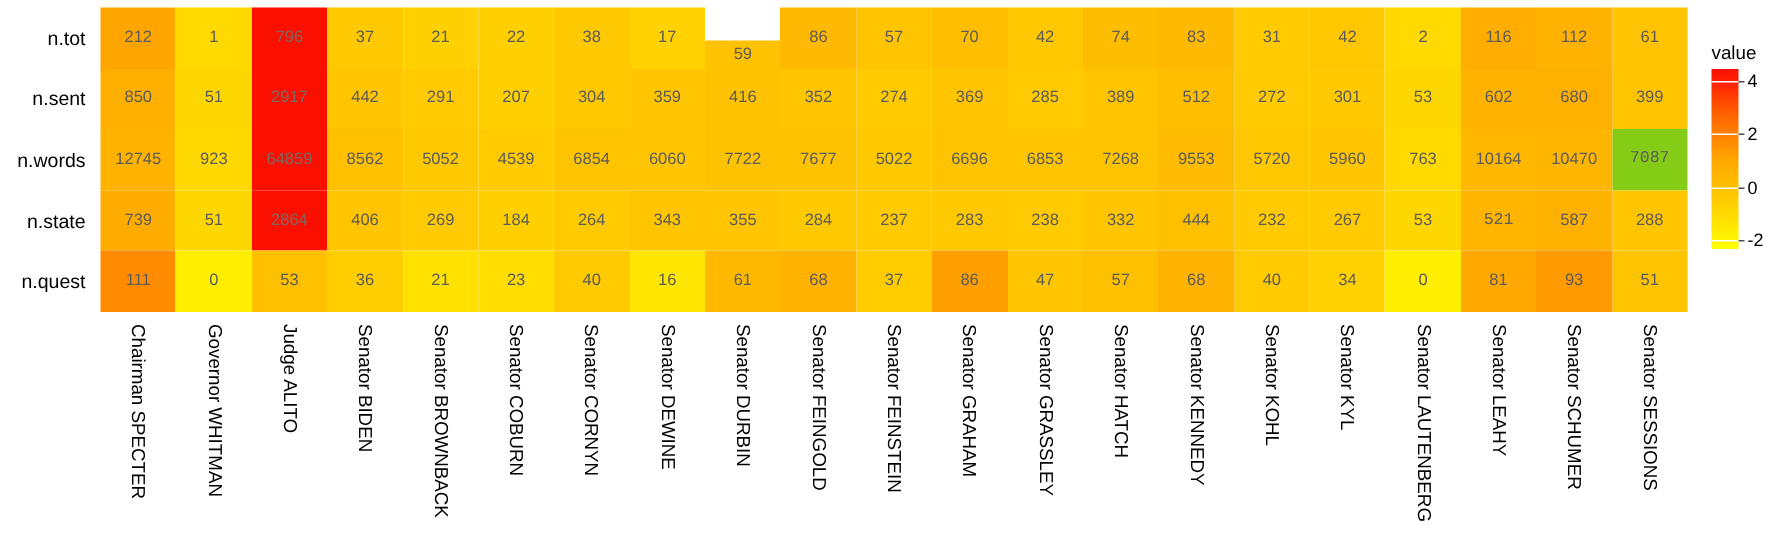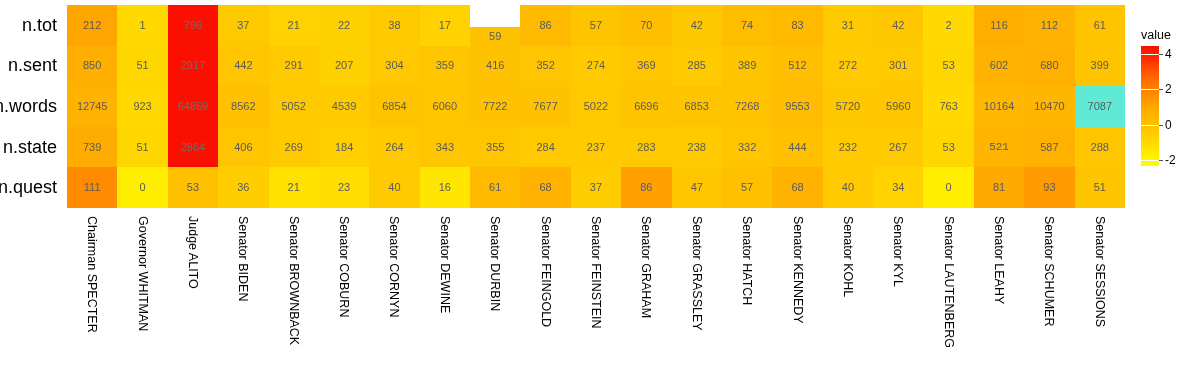--- a/index.html
+++ b/index.html
@@ -31,21 +31,21 @@
     height: 203px;
     display: flex;
     flex-direction: column;
   }
   .ylabel {
     flex: 1 1 0;
     display: flex;
     align-items: center;
     justify-content: flex-end;
     padding-right: 5px;
-    font-size: 18px;
+    font-size: 13px;
     color: #000000;
     white-space: nowrap;
     box-sizing: border-box;
   }
 
   
   .grid {
     position: absolute;
     left: 67px;
     top: 5px;
@@ -208,21 +208,21 @@
       <div class="cell" style="background: rgb(255, 201, 0);">5022</div>
       <div class="cell" style="background: rgb(255, 196, 0);">6696</div>
       <div class="cell" style="background: rgb(255, 196, 0);">6853</div>
       <div class="cell" style="background: rgb(255, 195, 0);">7268</div>
       <div class="cell" style="background: rgb(255, 188, 0);">9553</div>
       <div class="cell" style="background: rgb(255, 199, 0);">5720</div>
       <div class="cell" style="background: rgb(255, 198, 0);">5960</div>
       <div class="cell" style="background: rgb(255, 217, 0);">763</div>
       <div class="cell" style="background: rgb(255, 183, 0);">10164</div>
       <div class="cell" style="background: rgb(255, 182, 0);">10470</div>
-      <div class="cell" style="background: #5eead4;">7087</div>
+      <div class="cell" style="background: #84cc16; font-family: Liberation Mono, monospace;">7087</div>
       <div class="cell" style="background: rgb(255, 172, 0);">739</div>
       <div class="cell" style="background: rgb(255, 215, 0);">51</div>
       <div class="cell hot" style="background: rgb(250, 15, 0);">2864</div>
       <div class="cell" style="background: rgb(255, 197, 0);">406</div>
       <div class="cell" style="background: rgb(255, 202, 0);">269</div>
       <div class="cell" style="background: rgb(255, 207, 0);">184</div>
       <div class="cell" style="background: rgb(255, 202, 0);">264</div>
       <div class="cell" style="background: rgb(255, 198, 0);">343</div>
       <div class="cell" style="background: rgb(255, 197, 0);">355</div>
       <div class="cell" style="background: rgb(255, 201, 0);">284</div>

